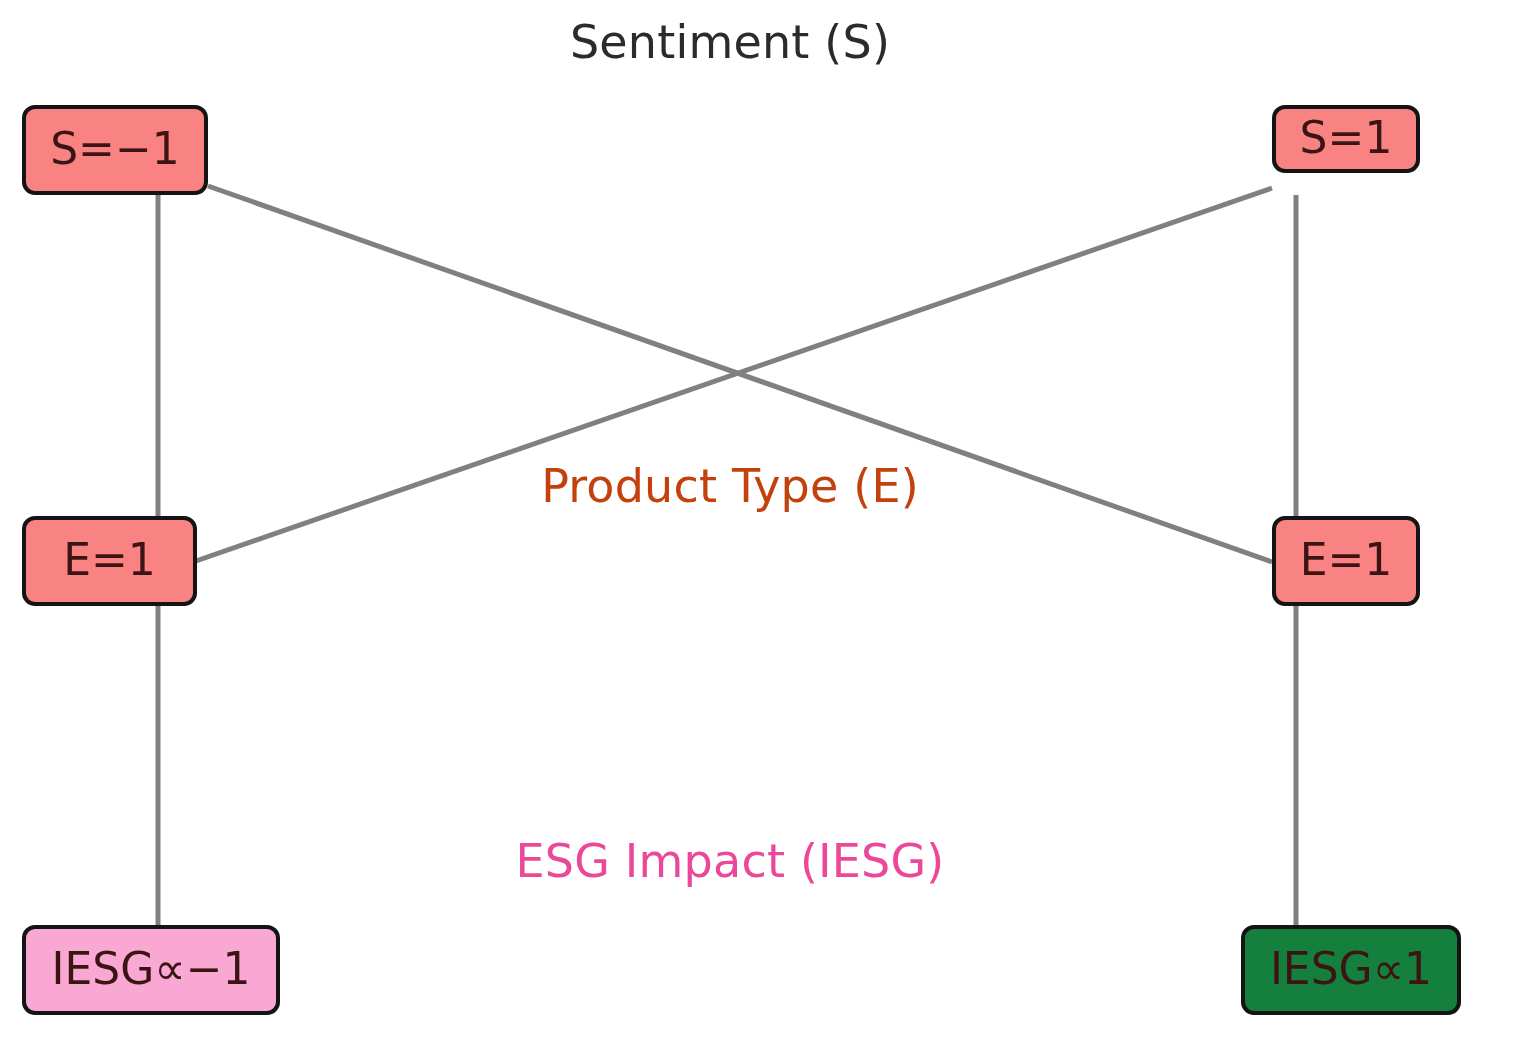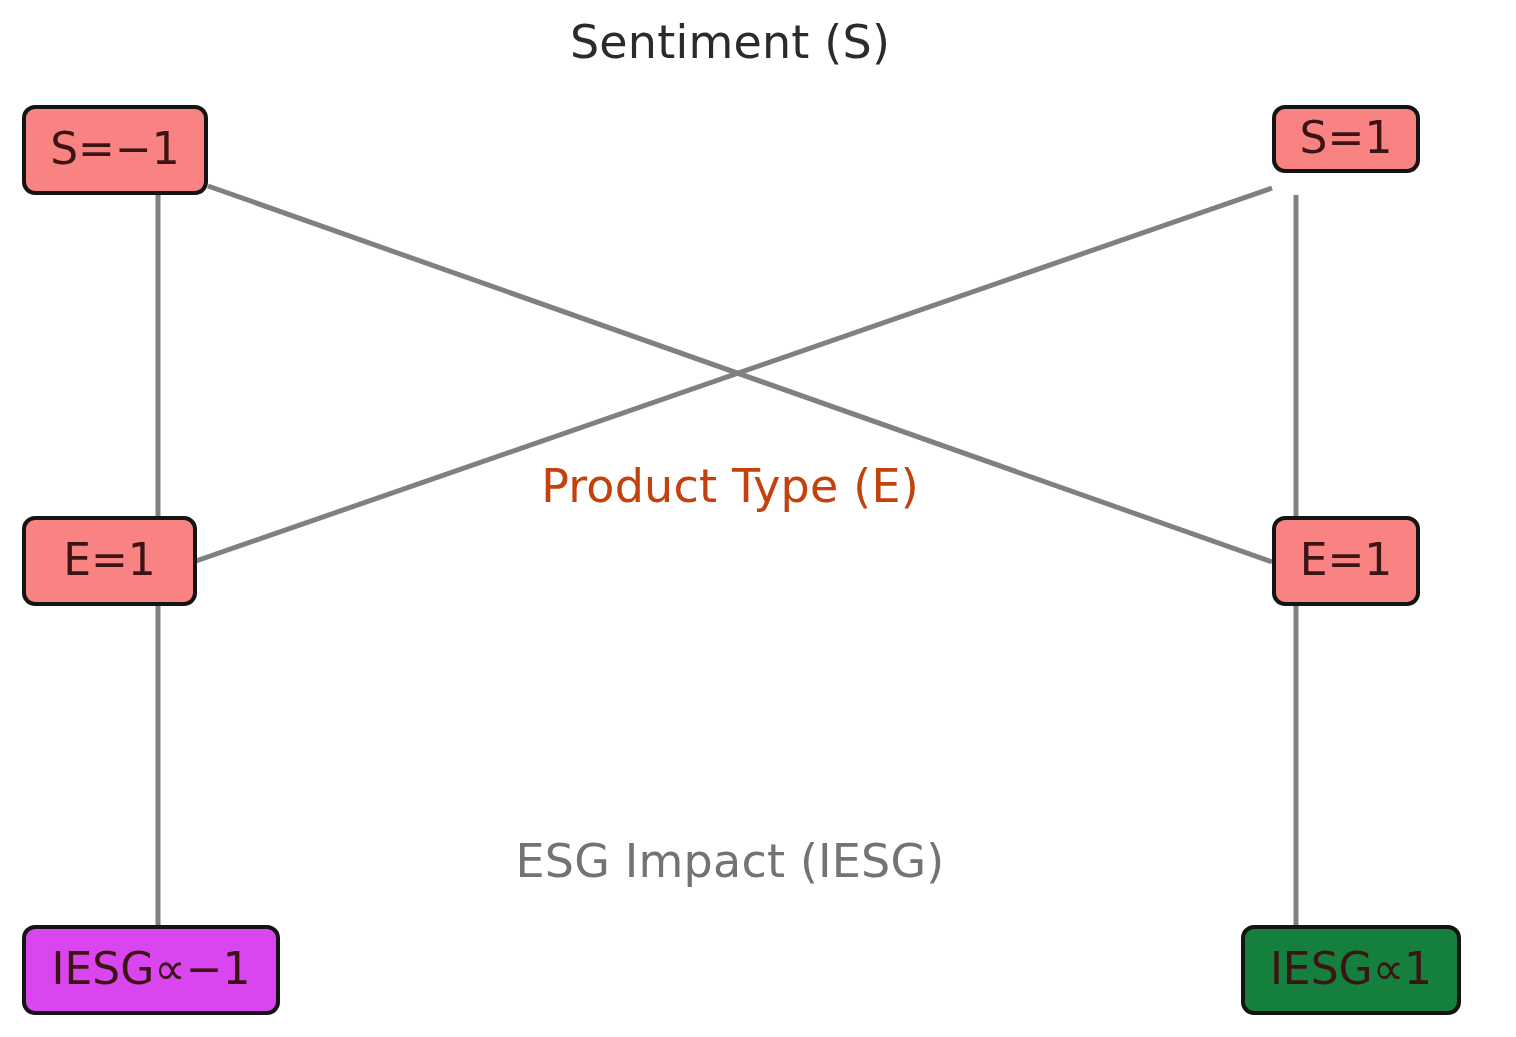--- a/index.html
+++ b/index.html
@@ -66,37 +66,37 @@
       <line x1="1296" y1="195" x2="1296" y2="516" stroke="#808080" stroke-width="5" stroke-linecap="butt"></line>
       <line x1="208" y1="186" x2="1272" y2="562" stroke="#808080" stroke-width="5" stroke-linecap="butt"></line>
       <line x1="1272" y1="188" x2="170" y2="570" stroke="#808080" stroke-width="5" stroke-linecap="butt"></line>
       <line x1="158" y1="606" x2="158" y2="925" stroke="#808080" stroke-width="5" stroke-linecap="butt"></line>
       <line x1="1296" y1="606" x2="1296" y2="925" stroke="#808080" stroke-width="5" stroke-linecap="butt"></line>
     </svg>
 
   <div id="titles">
       <div class="group-title" style="left: 730px; top: 42px; color: rgb(43, 43, 43);">Sentiment (S)</div>
       <div class="group-title" style="left: 730px; top: 486px; color: #c2410c;">Product Type (E)</div>
-      <div class="group-title" style="left: 730px; top: 861px; color: #737373;">ESG Impact (IESG)</div>
+      <div class="group-title" style="left: 730px; top: 861px; color: #ec4899;">ESG Impact (IESG)</div>
     </div>
 
   <div id="nodes">
       <div class="node" style="left: 22px; top: 105px; width: 186px; height: 90px; background: rgb(249, 130, 130); border-color: rgb(20, 20, 20); color: rgb(61, 20, 20);">
         <span class="node-label">S=−1</span>
       </div>
       <div class="node" style="left: 1272px; top: 105px; width: 148px; height: 68px; background: rgb(249, 130, 130); border-color: rgb(20, 20, 20); color: rgb(61, 20, 20);">
         <span class="node-label">S=1</span>
       </div>
       <div class="node" style="left: 22px; top: 516px; width: 175px; height: 90px; background: rgb(249, 130, 130); border-color: rgb(20, 20, 20); color: rgb(61, 20, 20);">
         <span class="node-label">E=1</span>
       </div>
       <div class="node" style="left: 1272px; top: 516px; width: 148px; height: 90px; background: rgb(249, 130, 130); border-color: rgb(20, 20, 20); color: rgb(61, 20, 20);">
         <span class="node-label">E=1</span>
       </div>
-      <div class="node" style="left: 22px; top: 925px; width: 258px; height: 90px; background: #d946ef; border-color: rgb(20, 20, 20); color: rgb(61, 20, 20);">
+      <div class="node" style="left: 22px; top: 925px; width: 258px; height: 90px; background: #f9a8d4; border-color: rgb(20, 20, 20); color: rgb(61, 20, 20);">
         <span class="node-label">IESG∝−1</span>
       </div>
       <div class="node" style="left: 1241px; top: 925px; width: 220px; height: 90px; background: #15803d; border-color: rgb(20, 20, 20); color: rgb(61, 20, 20); text-align: right;">
         <span class="node-label">IESG∝1</span>
       </div>
     </div>
 
 </div>
 
 </body></html>

